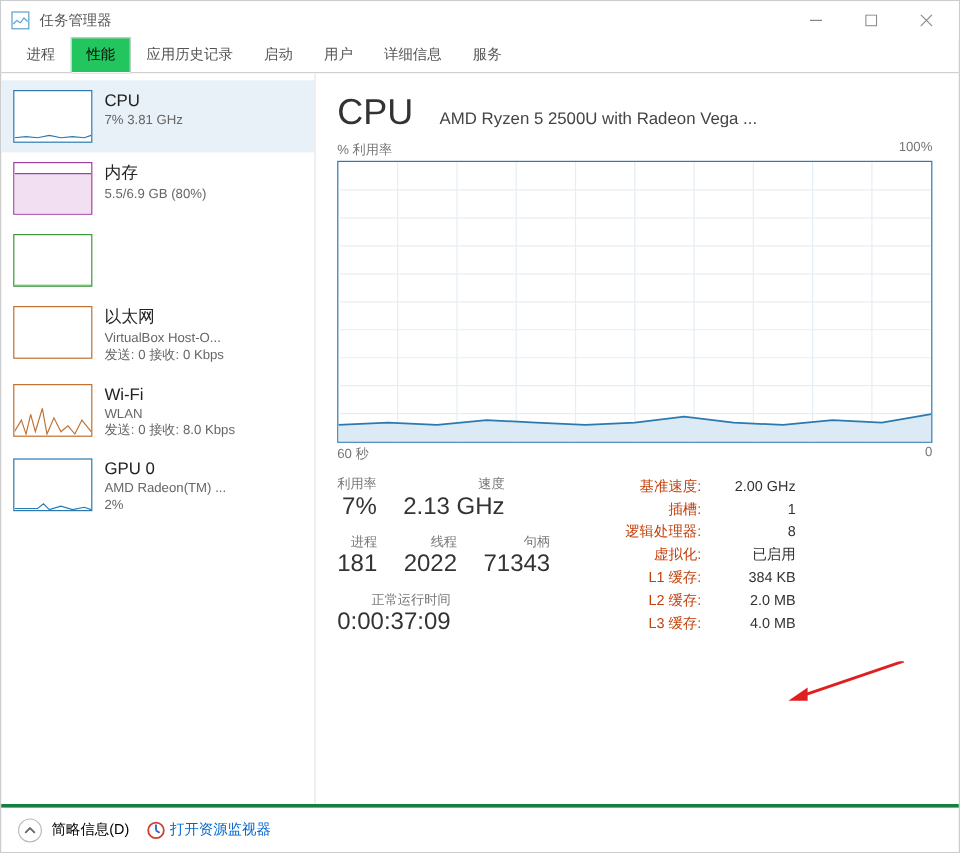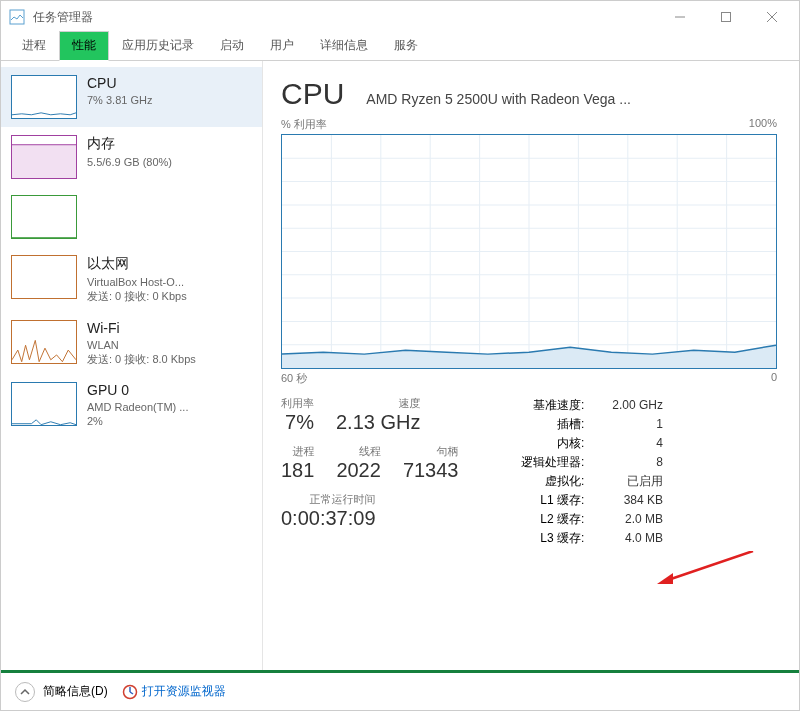--- a/index.html
+++ b/index.html
@@ -50,21 +50,21 @@
 .stats-left { width: 240px; }
 .stats-right { flex: 1; font-size: 12px; }
 .statrow { display: flex; margin-bottom: 10px; }
 .statblk { margin-right: 22px; }
 .statblk .lbl { font-size: 11px; color: #777; margin-bottom: 0px; }
 .statblk .val { font-size: 20px; color: #333; }
 .statblk.wide .val { font-size: 20px; }
 .info-table { display: table; font-size: 12px; }
 .info-row { display: table-row; }
 .info-row > span { display: table-cell; padding: 1px 0; }
-.info-row .k { color: #000000; padding-right: 28px; white-space: nowrap; }
+.info-row .k { color: #c2410c; padding-right: 28px; white-space: nowrap; }
 .info-row .v { color: #333; }
 
 
 .arrow { position: absolute; right: 30px; top: 500px; pointer-events: none; }
 
 
 .bottombar { height: 40px; border-top: 3px solid #15803d; display: flex; align-items: center; padding: 0 14px; font-size: 12px; }
 .chev { width: 20px; height: 20px; border: 1px solid #bbb; border-radius: 50%; display: flex; align-items: center; justify-content: center; margin-right: 8px; color: #666; }
 .bottombar a { color: #0066cc; text-decoration: none; margin-left: 14px; display: flex; align-items: center; }
 .bottombar a .ricon { width: 16px; height: 16px; margin-right: 4px; }
@@ -270,24 +270,20 @@
           <div class="info-table">
             <div class="info-row">
                 <span class="k">基准速度:</span>
                 <span class="v">2.00 GHz</span>
               </div>
             <div class="info-row">
                 <span class="k">插槽:</span>
                 <span class="v">1</span>
               </div>
             <div class="info-row">
-                <span class="k">内核:</span>
-                <span class="v">4</span>
-              </div>
-            <div class="info-row">
                 <span class="k">逻辑处理器:</span>
                 <span class="v">8</span>
               </div>
             <div class="info-row">
                 <span class="k">虚拟化:</span>
                 <span class="v">已启用</span>
               </div>
             <div class="info-row">
                 <span class="k">L1 缓存:</span>
                 <span class="v">384 KB</span>

